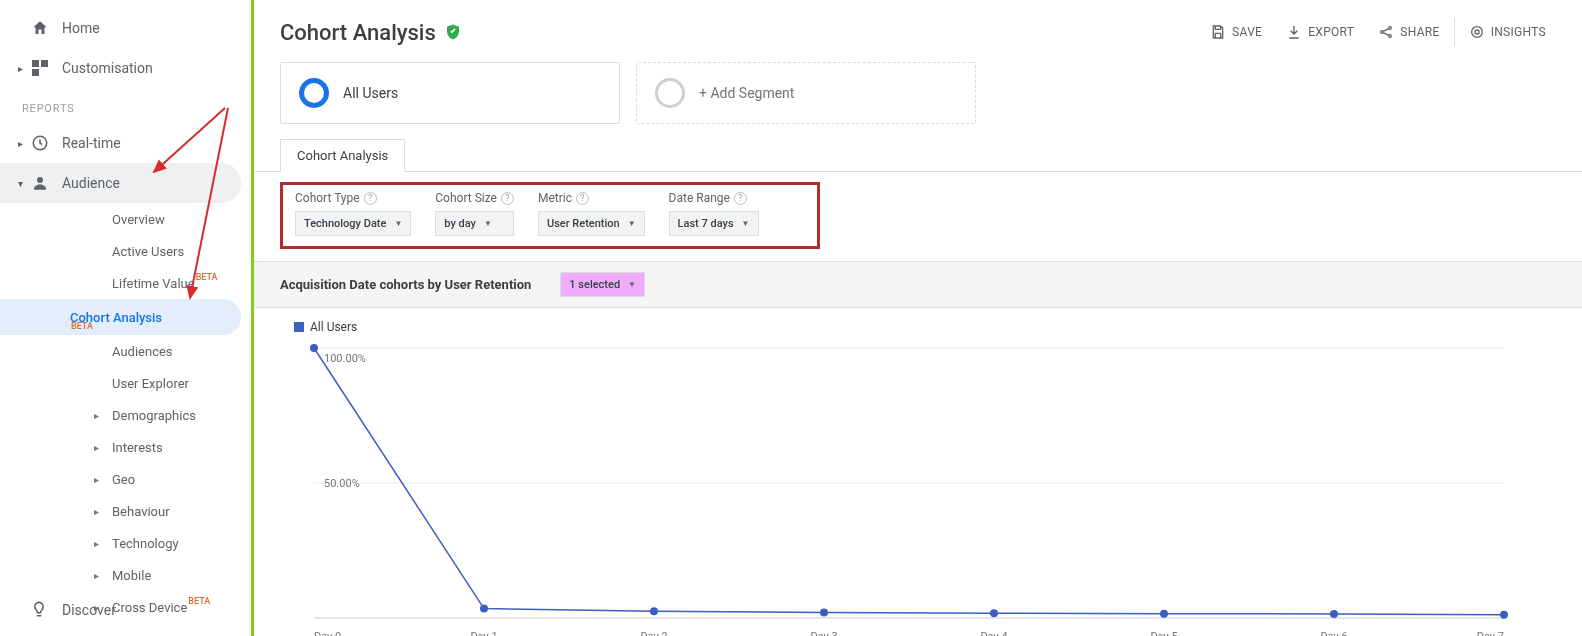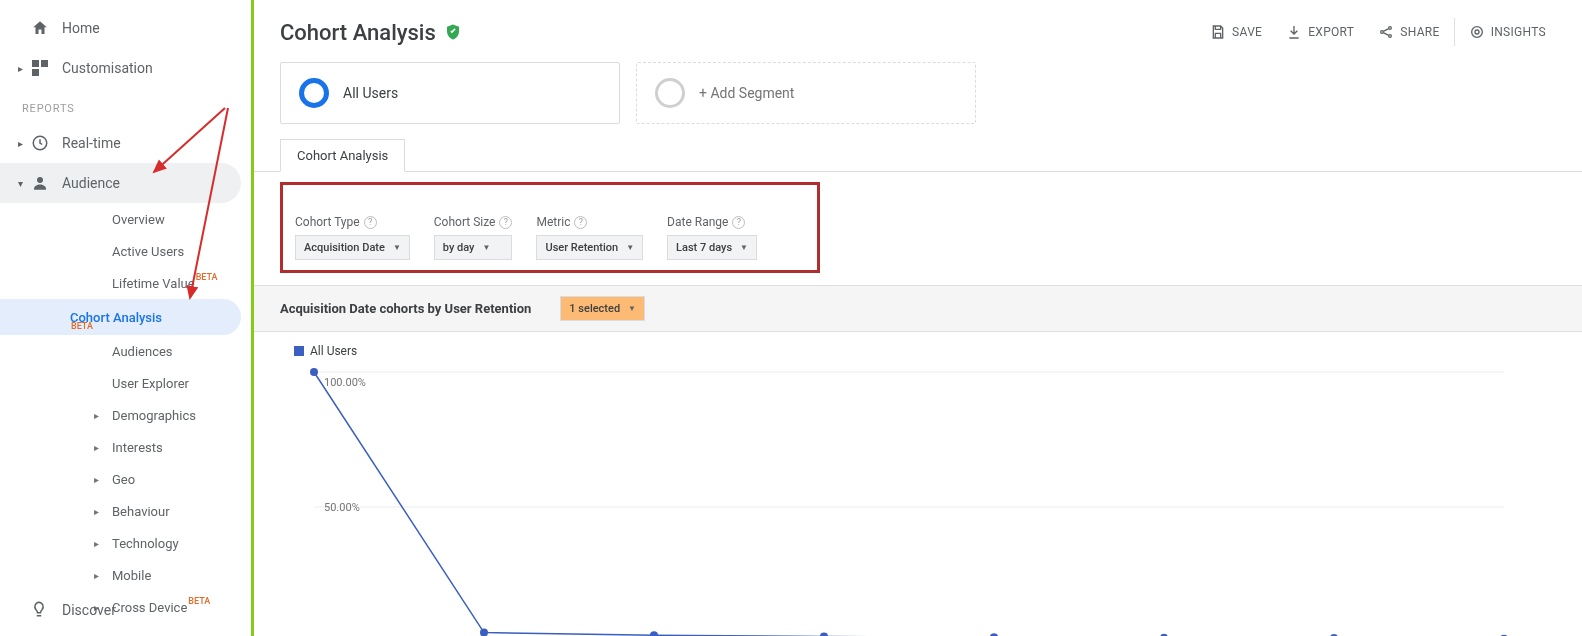--- a/index.html
+++ b/index.html
@@ -186,21 +186,21 @@
   top: 1px;
 }
 .controls-wrap {
   margin: 10px 26px 0 26px;
   border: 3px solid #b12e2e;
   padding: 6px 12px 10px 12px;
   width: 540px;
   display: flex;
   gap: 24px;
 }
-.ctrl { display: flex; flex-direction: column; gap: 6px; margin-top: 24px; }
+.ctrl { display: flex; flex-direction: column; gap: 6px; }
 .ctrl-label {
   font-size: 12px;
   color: #5f6368;
   display: flex;
   align-items: center;
   gap: 4px;
 }
 .qmark {
   width: 13px; height: 13px; border-radius: 50%;
   border: 1px solid #bdbdbd; font-size: 9px;
@@ -224,21 +224,21 @@
   background: #f5f5f5;
   border-top: 1px solid #e0e0e0;
   border-bottom: 1px solid #e0e0e0;
   margin-top: 12px;
   display: flex;
   align-items: center;
   padding: 10px 26px;
   gap: 29px;
 }
 .section-bar .title { font-size: 13px; font-weight: 700; color: #3c4043; padding-left: 0;}
-.section-bar .dd { background: #fdba74; justify-content: center; }
+.section-bar .dd { background: #f0abfc; justify-content: center; }
 
 
 .chart-wrap { padding: 12px 40px 0 40px; }
 .legend { display:flex; align-items:center; gap:6px; font-size:12px; color:#3c4043; margin-bottom:4px;}
 .legend .sw { width:10px; height:10px; background:#3b5fc0; }
 .chart-svg { display:block; }
 
 
 .arrow-svg { position:absolute; pointer-events:none; }
 
@@ -422,21 +422,21 @@
       <div class="tab">Cohort Analysis</div>
     </div>
 
     <div class="controls-wrap">
       <div class="ctrl">
         <div class="ctrl-label">
             <span>Cohort Type</span>
             <span class="qmark">?</span>
           </div>
         <div class="dd">
-            <span>Acquisition Date</span>
+            <span>Technology Date</span>
             <span class="tri">▼</span>
           </div>
       </div>
       <div class="ctrl">
         <div class="ctrl-label">
             <span>Cohort Size</span>
             <span class="qmark">?</span>
           </div>
         <div class="dd">
             <span>by day</span>

